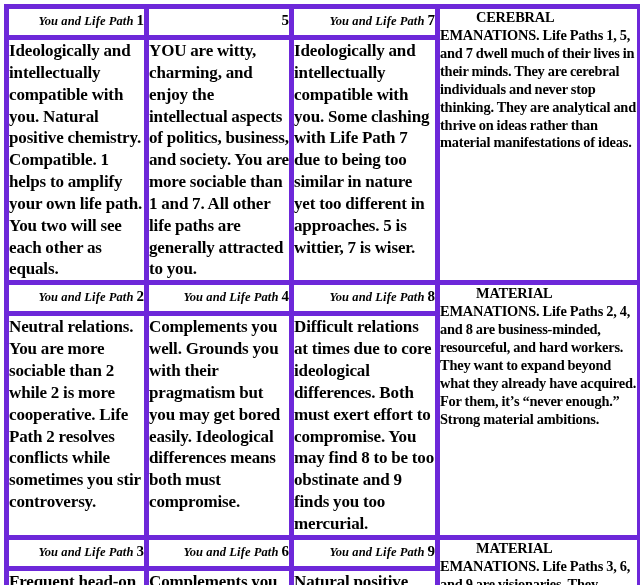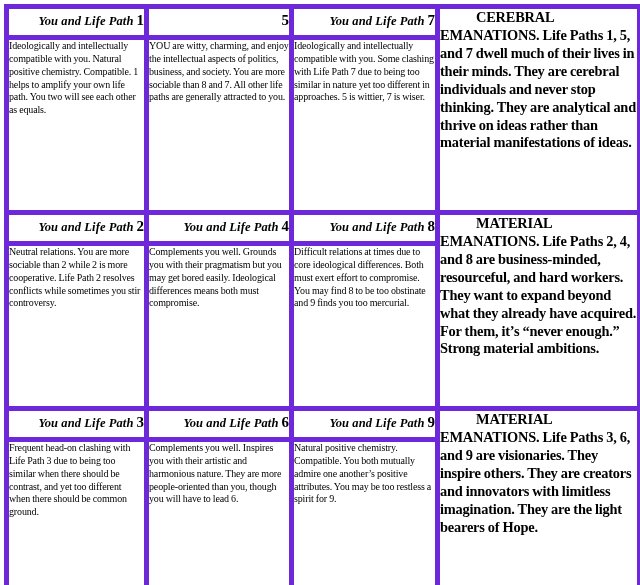--- a/index.html
+++ b/index.html
@@ -63,22 +63,22 @@
   }
   .hdr-num {
     font-weight: bold;
     font-style: normal;
     font-size: 15px;
     padding-left: 3px;
   }
 
   .body-cell {
     padding: 4px 5px 4px 6px;
-    font-weight: normal;
-    font-size: 10px;
+    font-weight: bold;
+    font-size: 17px;
     line-height: 1.285;
     letter-spacing: -0.15px;
     word-spacing: -0.2px;
   }
 
   .side-cell {
     padding: 4px 7px 4px 7px;
     font-weight: bold;
     font-size: 14.4px;
     line-height: 1.245;
@@ -122,21 +122,21 @@
           <span class="hdr-label">You and Life Path</span><span class="hdr-num">7</span>
         </td>
         <td class="side-cell" rowspan="2">
           <span class="side-title">CEREBRAL EMANATIONS.</span>
           <span class="side-body">Life Paths 1, 5, and 7 dwell much of their lives in their minds. They are cerebral individuals and never stop thinking. They are analytical and thrive on ideas rather than material manifestations of ideas.</span>
         </td>
       </tr>
 
       <tr>
         <td class="body-cell r1-body">Ideologically and intellectually compatible with you. Natural positive chemistry. Compatible. 1 helps to amplify your own life path. You two will see each other as equals.</td>
-        <td class="body-cell r1-body">YOU are witty, charming, and enjoy the intellectual aspects of politics, business, and society. You are more sociable than 8 and 7. All other life paths are generally attracted to you.</td>
+        <td class="body-cell r1-body">YOU are witty, charming, and enjoy the intellectual aspects of politics, business, and society. You are more sociable than 1 and 7. All other life paths are generally attracted to you.</td>
         <td class="body-cell r1-body">Ideologically and intellectually compatible with you. Some clashing with Life Path 7 due to being too similar in nature yet too different in approaches. 5 is wittier, 7 is wiser.</td>
       </tr>
 
       <tr>
         <td class="hdr-cell">
           <span class="hdr-label">You and Life Path</span><span class="hdr-num">2</span>
         </td>
         <td class="hdr-cell">
           <span class="hdr-label">You and Life Path</span><span class="hdr-num">4</span>
         </td>

